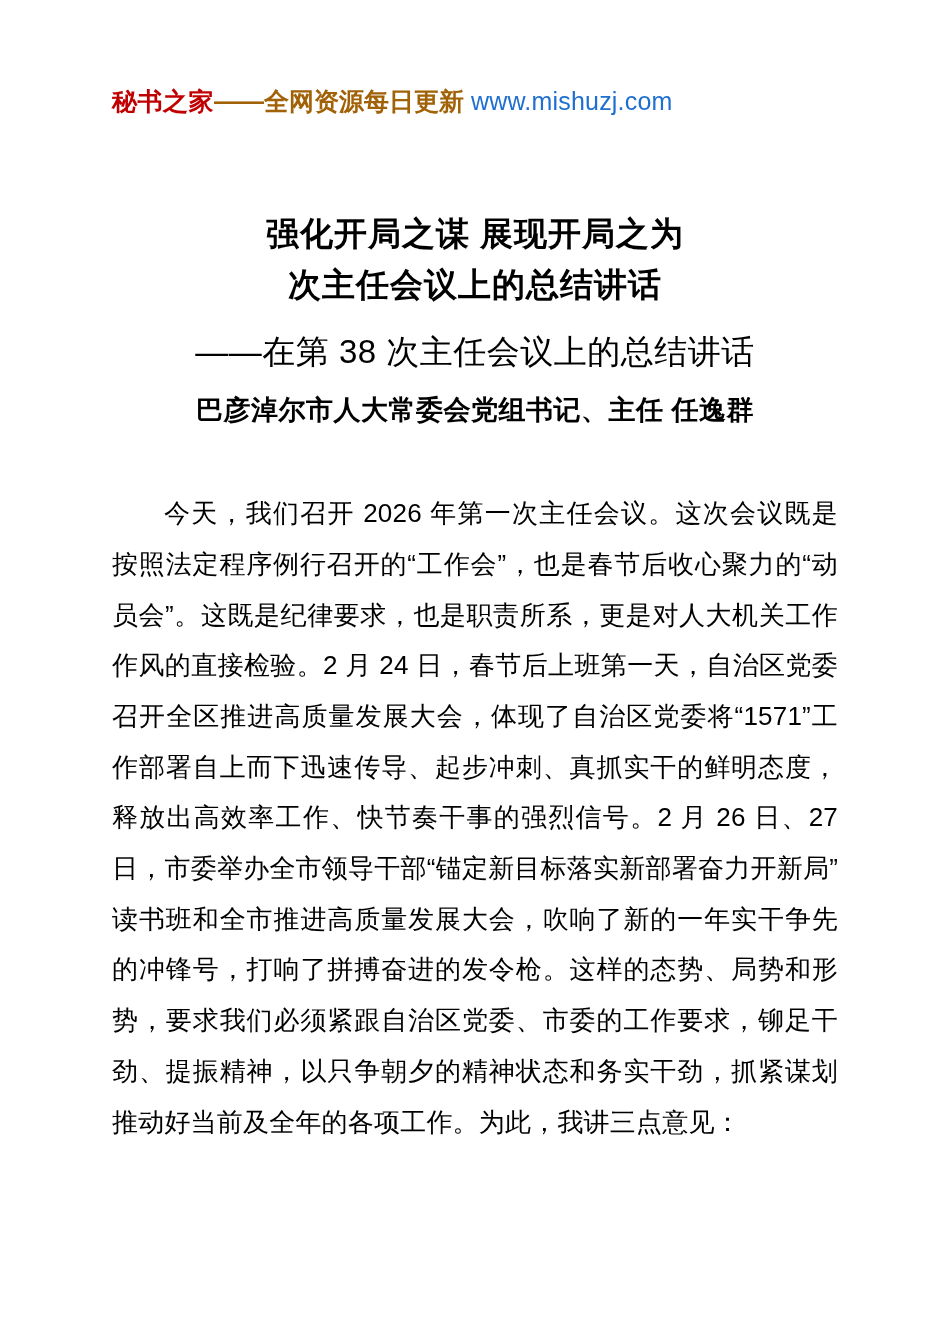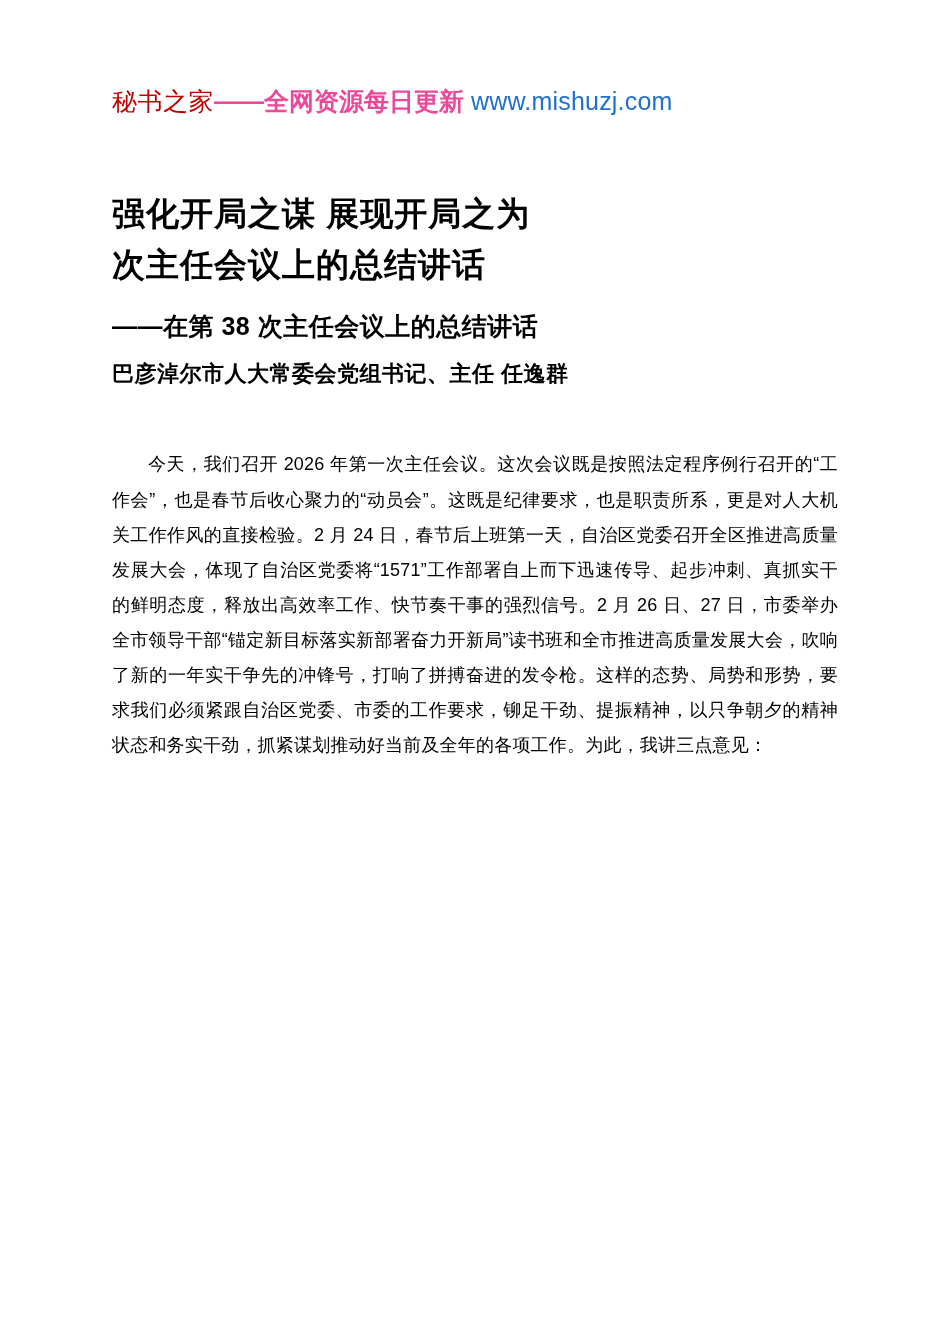--- a/index.html
+++ b/index.html
@@ -26,67 +26,68 @@
   
   .site-header {
     padding-top: 86px;
     font-size: 25px;
     line-height: 1.2;
     white-space: nowrap;
     font-family: "Liberation Sans", "DejaVu Sans", sans-serif;
   }
   .site-brand {
     color: #c00000;
-    font-weight: normal;
+    font-weight: bold;
     letter-spacing: 0.5px;
   }
   .site-tagline {
-    color: #ec4899;
+    color: #a16207;
     font-weight: bold;
   }
   .site-url {
     color: #1f6fd0;
     font-weight: normal;
     letter-spacing: 0.2px;
   }
 
   
   .title-block {
-    margin-top: 72px;
+    margin-top: 92px;
+    text-align: center;
   }
   .doc-title-line {
     font-size: 33px;
     font-weight: bold;
     line-height: 1.55;
     letter-spacing: 1px;
     font-family: "Liberation Sans", "DejaVu Sans", sans-serif;
   }
   .doc-subtitle {
     margin-top: 16px;
-    font-size: 25px;
-    font-weight: bold;
+    font-size: 33px;
+    font-weight: normal;
     line-height: 1.6;
     letter-spacing: 0.5px;
     font-family: "Liberation Sans", "DejaVu Sans", sans-serif;
   }
   .doc-byline {
     margin-top: 10px;
-    font-size: 22px;
+    font-size: 27px;
     font-weight: bold;
     line-height: 1.6;
     letter-spacing: 0.5px;
     font-family: "Liberation Sans", "DejaVu Sans", sans-serif;
   }
 
   
   .body-block {
     margin-top: 56px;
   }
   .body-para {
-    font-size: 18px;
+    font-size: 26px;
     line-height: 1.95;
     text-align: justify;
     text-justify: inter-ideograph;
     text-indent: 2em;
     letter-spacing: 0.2px;
     font-family: "Liberation Sans", "DejaVu Sans", sans-serif;
   }
 </style>
 </head>
 <body>

